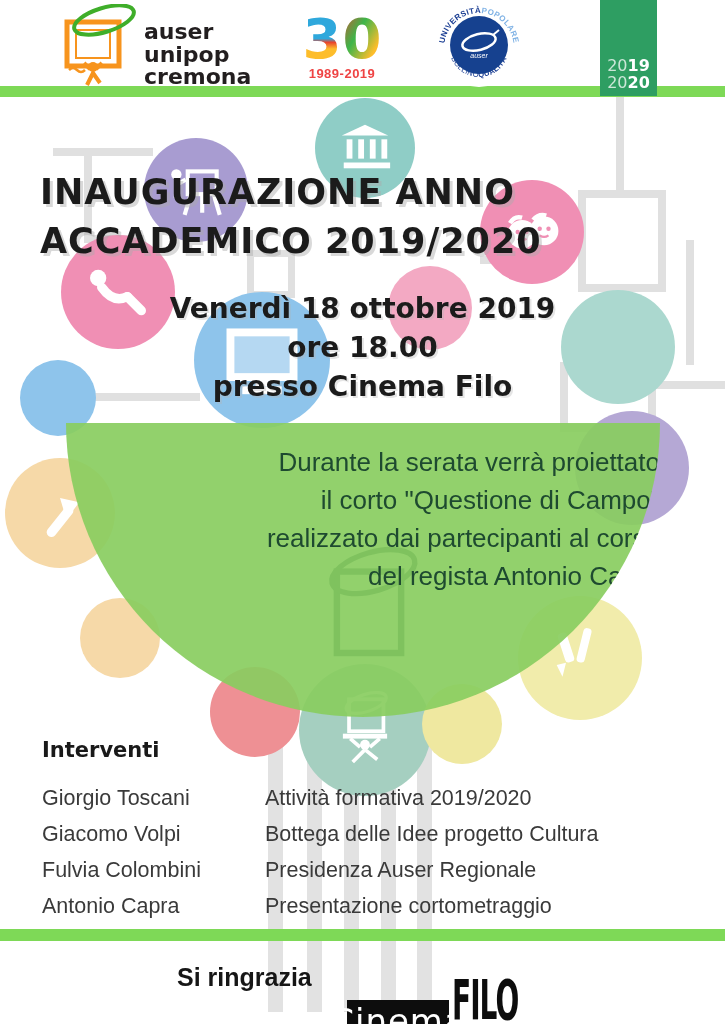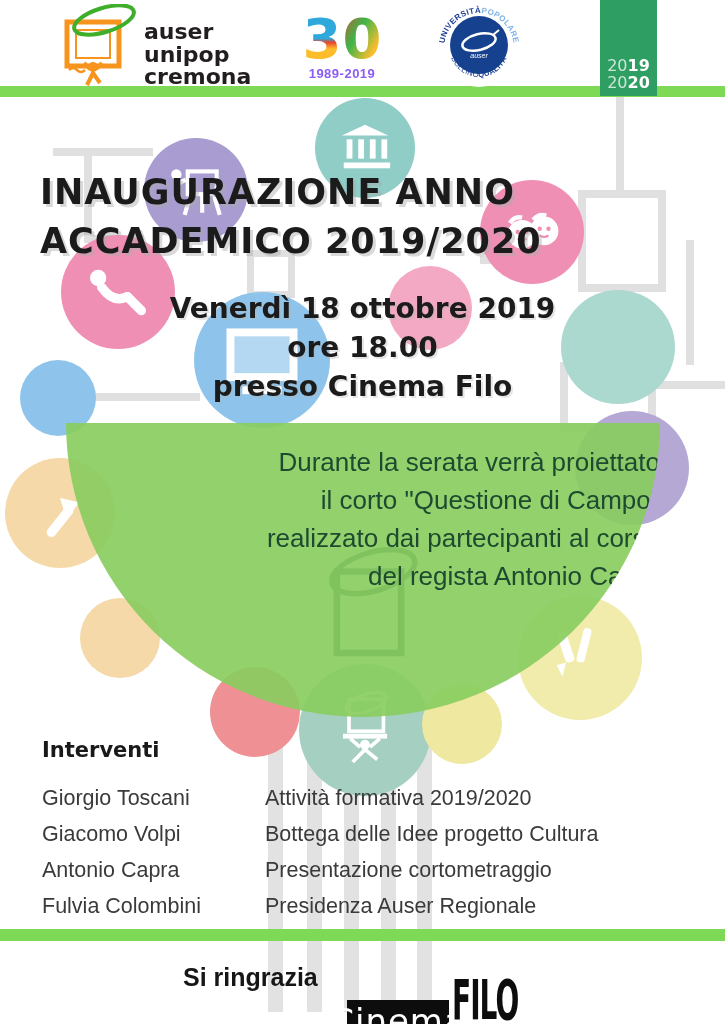--- a/index.html
+++ b/index.html
@@ -53,25 +53,25 @@
   .yearbox{position:absolute;left:600px;top:0;width:57px;height:96px;background:var(--dark-green);z-index:7;
            color:#fff;font-family:"DejaVu Sans","Liberation Sans",sans-serif;
            font-size:16px;line-height:17px;text-align:center;padding-top:57px;box-sizing:border-box;}
   .yearbox .lt{font-weight:400;opacity:.75;}
   .yearbox b{font-weight:800;}
 
   .auser-logo{position:absolute;left:58px;top:4px;z-index:7;display:flex;}
   .auser-txt{font-family:"DejaVu Sans","Liberation Sans",sans-serif;font-weight:700;
              font-size:22px;line-height:22.5px;color:#221e1f;margin-left:4px;margin-top:17px;}
   .logo30{position:absolute;left:290px;top:8px;width:104px;z-index:7;text-align:center;}
-  .logo30 .years{font-size:13px;font-weight:700;color:#8b5cf6;letter-spacing:.5px;margin-top:-4px;}
+  .logo30 .years{font-size:13px;font-weight:700;color:#ef4444;letter-spacing:.5px;margin-top:-4px;}
   .unilogo{position:absolute;left:436px;top:2px;z-index:7;}
 
   
-  .thanks{position:absolute;left:183px;top:963px;z-index:6;
+  .thanks{position:absolute;left:177px;top:963px;z-index:6;
           font-family:"Liberation Sans",sans-serif;font-weight:700;font-size:25px;color:#161616;}
   .cinema-logo{position:absolute;left:347px;top:956px;z-index:6;display:flex;align-items:center;}
   .cinema-box{width:102px;height:42px;background:#0d0d0d;color:#fff;display:flex;align-items:center;justify-content:center;
           font-family:"DejaVu Sans","Liberation Sans",sans-serif;font-size:34px;font-weight:400;letter-spacing:1px;margin-top:44px;}
   .cinema-filo{font-family:"DejaVu Sans","Liberation Sans",sans-serif;font-weight:800;font-size:56px;color:#0d0d0d;
           transform:scaleX(.5);transform-origin:left center;margin-left:3px;letter-spacing:-2px;}
 </style>
 </head>
 <body>
 
@@ -202,26 +202,26 @@
   <div class="speakers">
     <div class="srow">
       <span class="name">Giorgio Toscani</span>
       <span class="topic">Attività formativa 2019/2020</span>
     </div>
     <div class="srow">
       <span class="name">Giacomo Volpi</span>
       <span class="topic">Bottega delle Idee progetto Cultura</span>
     </div>
     <div class="srow">
+      <span class="name">Fulvia Colombini</span>
+      <span class="topic">Presidenza Auser Regionale</span>
+    </div>
+    <div class="srow">
       <span class="name">Antonio Capra</span>
       <span class="topic">Presentazione cortometraggio</span>
-    </div>
-    <div class="srow">
-      <span class="name">Fulvia Colombini</span>
-      <span class="topic">Presidenza Auser Regionale</span>
     </div>
   </div>
 
   <div class="header"></div>
   <div class="bar-top"></div>
 
   <div class="auser-logo">
     <svg width="82" height="84" viewBox="0 0 80 84">
       <rect x="8" y="18" width="52" height="44" fill="none" stroke="#f7941d" stroke-width="5"></rect>
       <rect x="17" y="26" width="34" height="28" fill="none" stroke="#f7941d" stroke-width="2"></rect>

